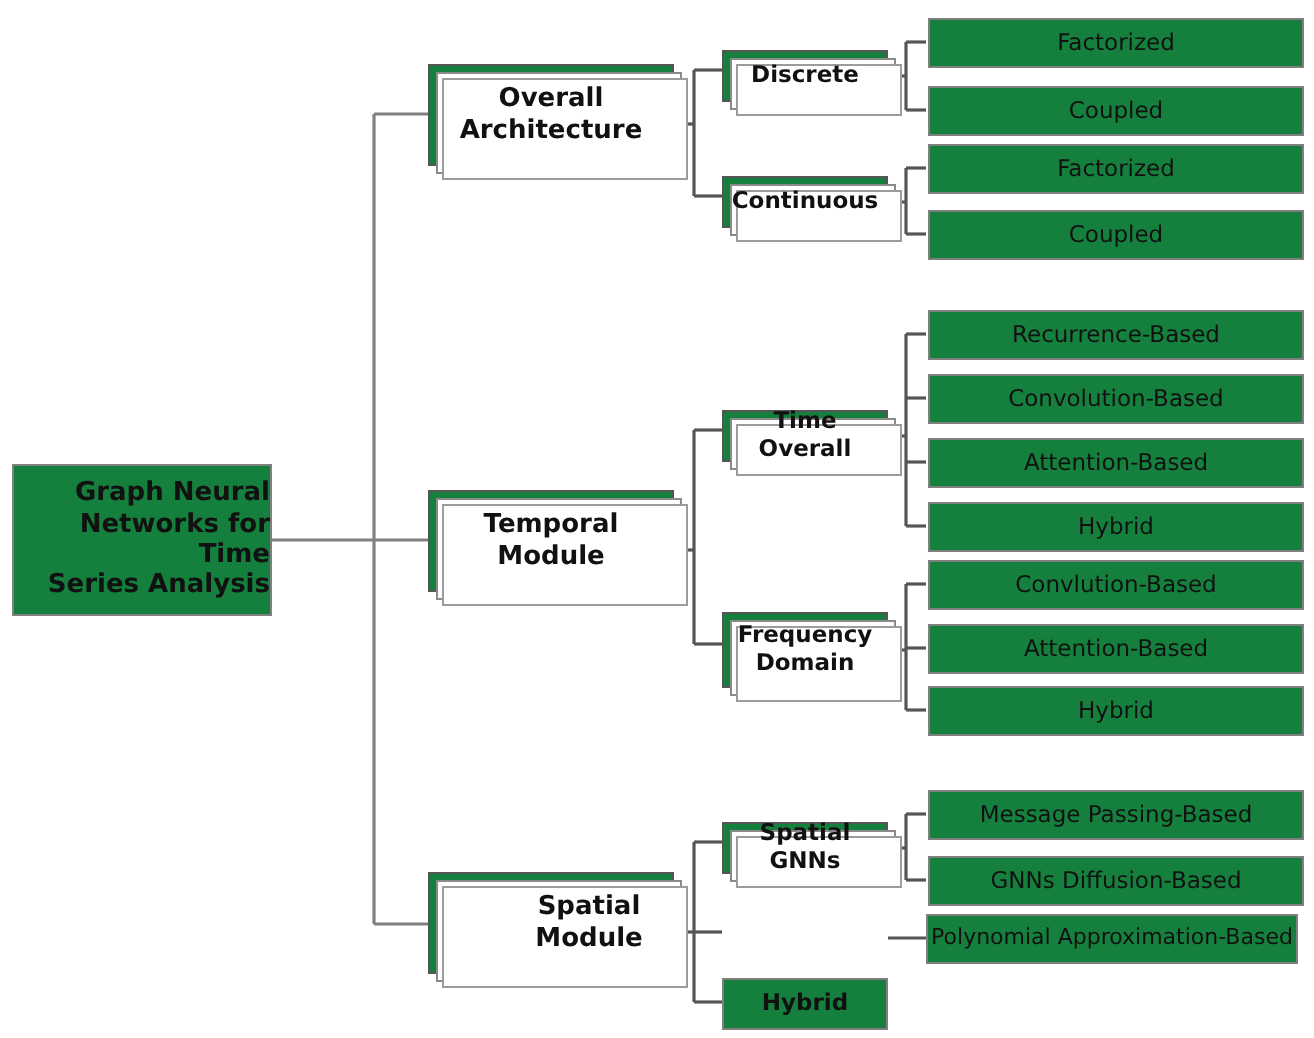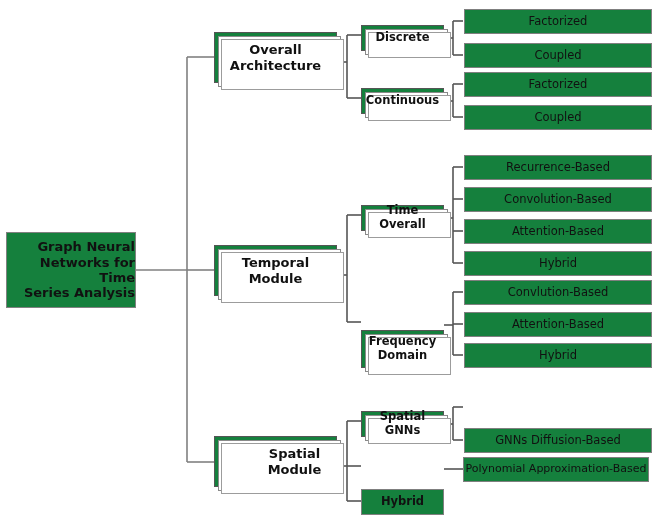--- a/index.html
+++ b/index.html
@@ -174,21 +174,21 @@
     <span class="stack-b"></span>
     <span class="lbl">Continuous</span>
   </div>
 
   <div class="node branch b-lvl3" style="left:361px; top:205px; width:83px; height:26px;">
     <span class="stack-a"></span>
     <span class="stack-b"></span>
     <span class="lbl">Time Overall</span>
   </div>
 
-  <div class="node branch b-lvl3" style="left:361px; top:306px; width:83px; height:38px;margin-top:24px;">
+  <div class="node branch b-lvl3" style="left:361px; top:306px; width:83px; height:38px;">
     <span class="stack-a"></span>
     <span class="stack-b"></span>
     <span class="lbl" style="white-space:pre-line;">Frequency
 Domain</span>
   </div>
 
   <div class="node branch b-lvl3" style="left:361px; top:411px; width:83px; height:26px;">
     <span class="stack-a"></span>
     <span class="stack-b"></span>
     <span class="lbl">Spatial GNNs</span>
@@ -228,20 +228,23 @@
   <div class="node leaf" style="left:464px; top:280px; width:188px; height:25px;">
     <span class="lbl">Convlution-Based</span>
   </div>
   <div class="node leaf" style="left:464px; top:312px; width:188px; height:25px;">
     <span class="lbl">Attention-Based</span>
   </div>
   <div class="node leaf" style="left:464px; top:343px; width:188px; height:25px;">
     <span class="lbl">Hybrid</span>
   </div>
 
+  <div class="node leaf" style="left:464px; top:395px; width:188px; height:25px;">
+    <span class="lbl">Message Passing-Based</span>
+  </div>
   <div class="node leaf" style="left:464px; top:428px; width:188px; height:25px;">
     <span class="lbl">GNNs Diffusion-Based</span>
   </div>
   <div class="node leaf" style="left:463px; top:457px; width:186px; height:25px; font-size:11px;">
     <span class="lbl">Polynomial Approximation-Based</span>
   </div>
 
 </div>
 
 </body></html>

